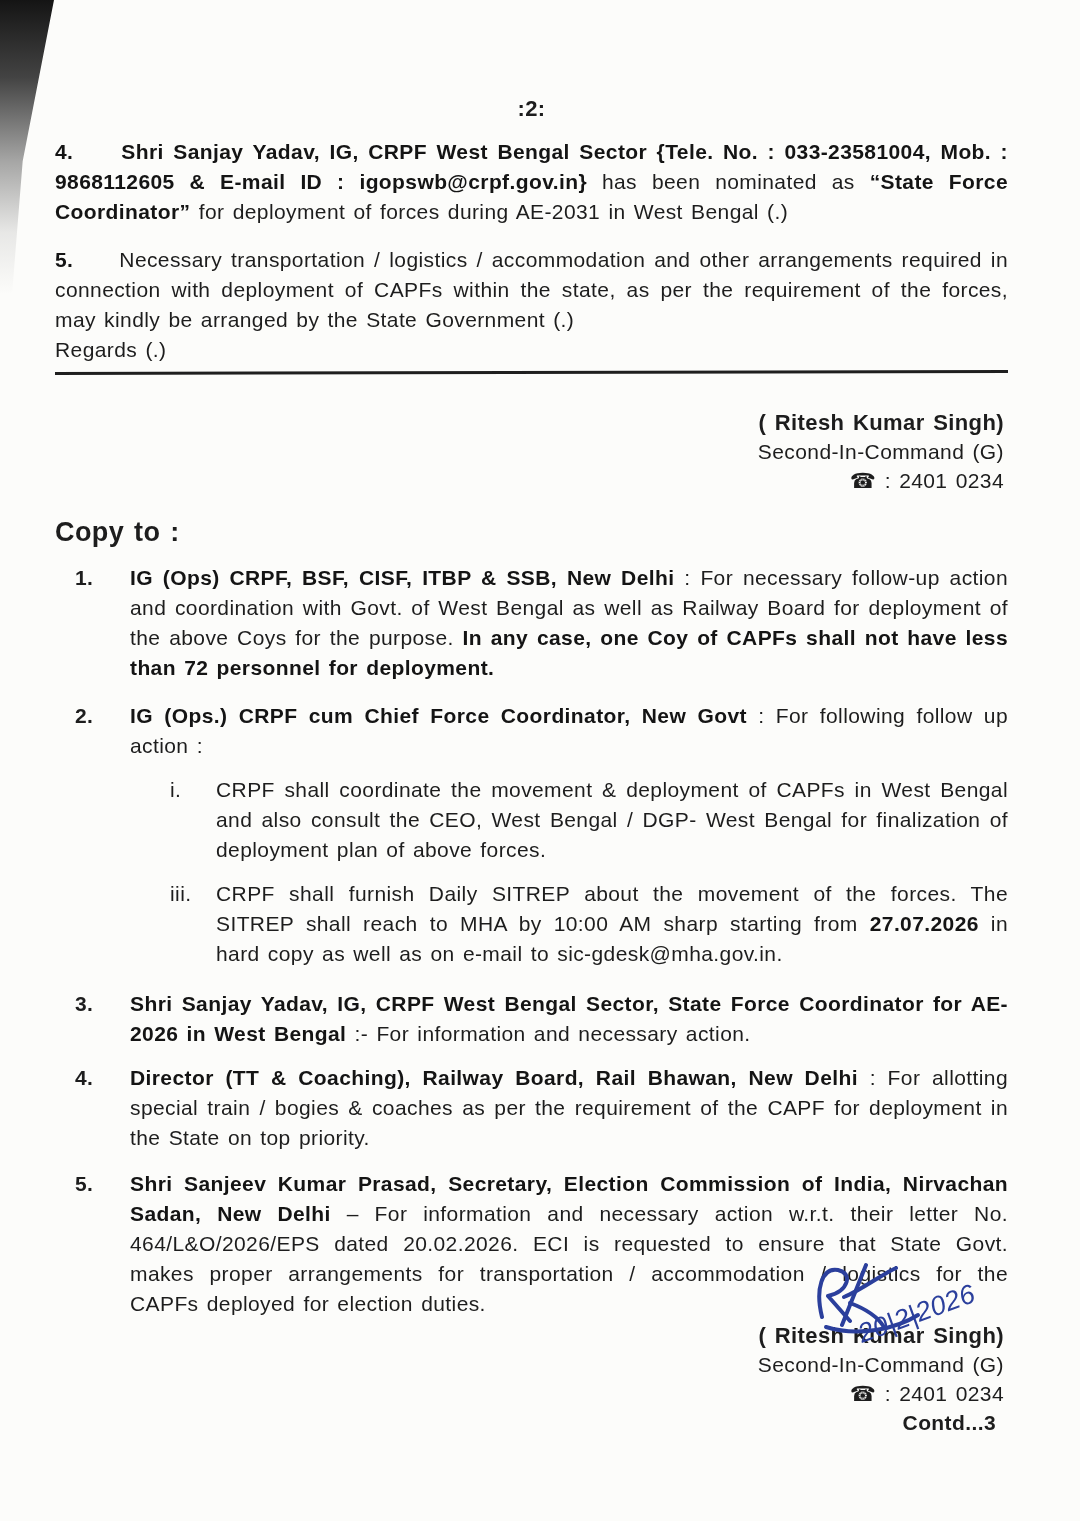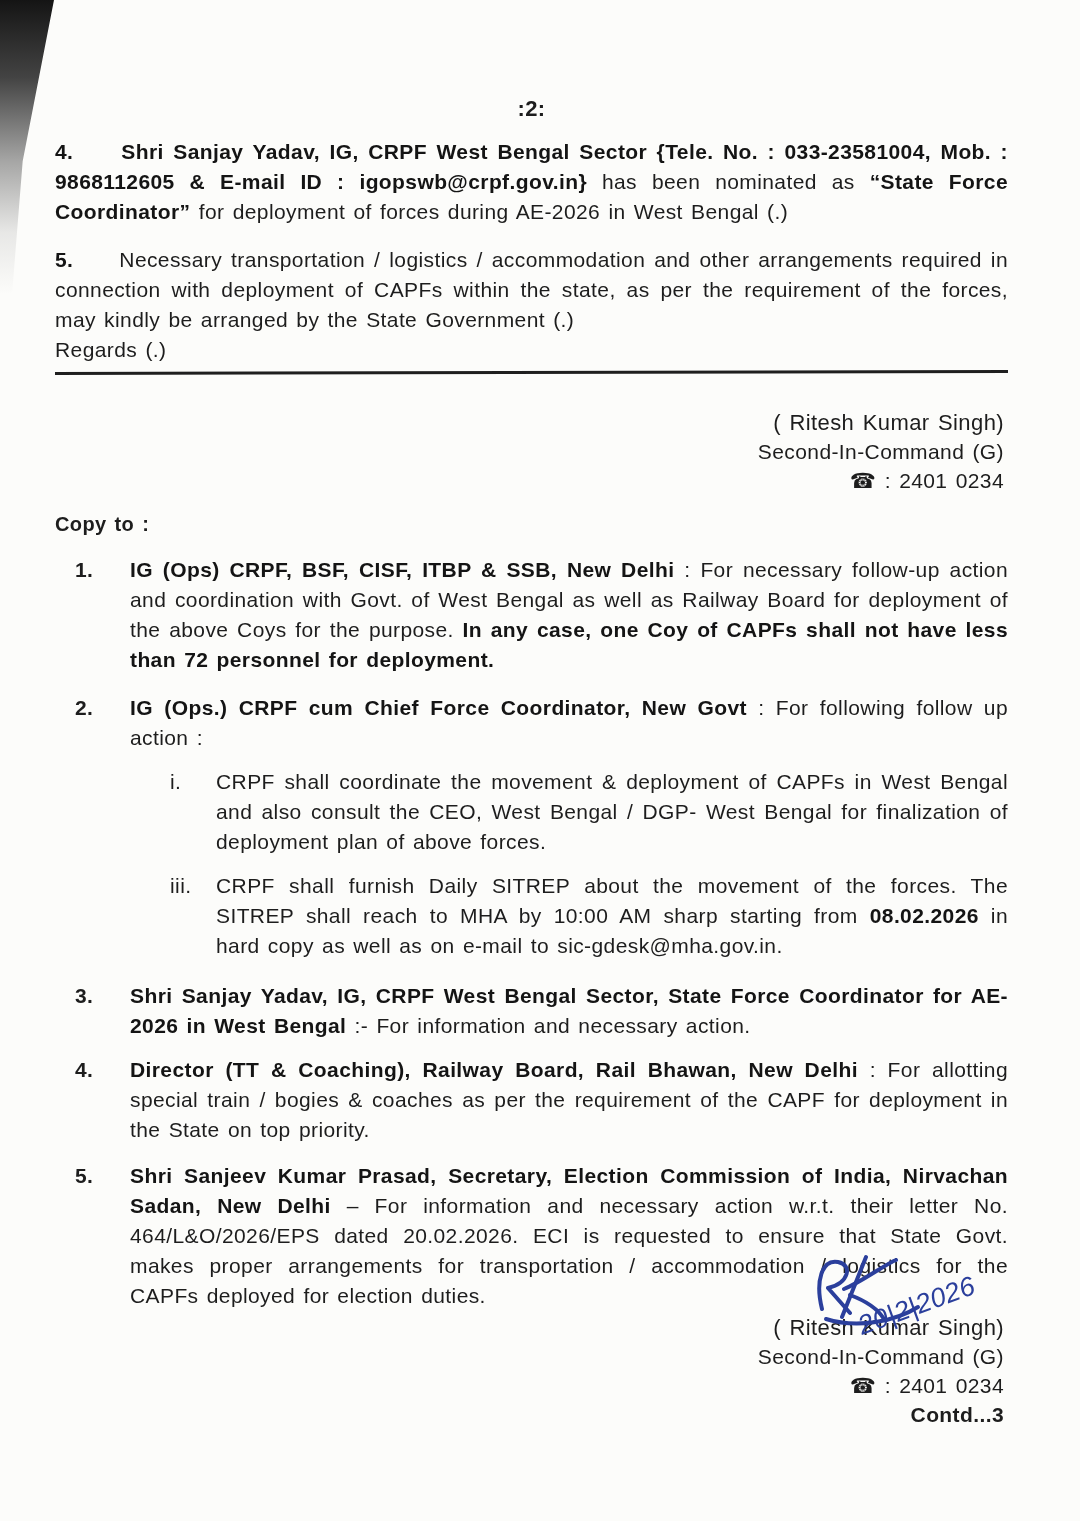--- a/index.html
+++ b/index.html
@@ -39,47 +39,47 @@
   .mt18 { margin-top:18px; }
   .mt20 { margin-top:20px; }
   .regards-line { line-height:30px; }
   .rule {
     margin-top:6px;
     border:0; border-top:3px solid #1f1f1f;
     transform:rotate(-0.12deg);
   }
   .sig { text-align:right; margin-right:4px; line-height:29px; }
   .sig-top { margin-top:34px; }
-  .sig .name { font-weight:normal; font-size:22px; }
-  .copy-label { margin-top:14px; font-weight:bold; font-size:20px; line-height:30px; }
+  .sig .name { font-weight:bold; font-size:22px; }
+  .copy-label { margin-top:22px; font-weight:bold; font-size:27px; line-height:30px; }
   .li { display:flex; margin-left:20px; }
   .li > .marker { flex:0 0 55px; font-weight:bold; line-height:30px; }
   .li > .body { flex:1; }
   .sub { display:flex; margin-left:40px; margin-top:14px; }
   .sub > .marker { flex:0 0 46px; font-weight:normal; line-height:30px; }
   .sub > .body { flex:1; }
   .sig-bottom { position:relative; margin-top:2px; }
   .scribble {
     position:absolute; right:-6px; top:-64px;
     width:210px; height:96px;
     pointer-events:none;
   }
-  .contd { font-weight:bold; margin-right:0; }
+  .contd { font-weight:bold; margin-right:8px; }
 </style>
 </head>
 <body>
 
 <div class="page">
   <div class="corner-shadow"></div>
 
   <div class="content">
 
     <p class="page-num">:2:</p>
 
-    <p class="justified mt14"><span class="b">4.</span><span class="num-gap4"></span><span class="b">Shri Sanjay Yadav, IG, CRPF West Bengal Sector {Tele. No. : 033-23581004, Mob. : 9868112605 &amp; E-mail ID : igopswb@crpf.gov.in}</span><span> has been nominated as </span><span class="b">“State Force Coordinator”</span><span> for deployment of forces during AE-2026 in West Bengal (.)</span></p>
+    <p class="justified mt14"><span class="b">4.</span><span class="num-gap4"></span><span class="b">Shri Sanjay Yadav, IG, CRPF West Bengal Sector {Tele. No. : 033-23581004, Mob. : 9868112605 &amp; E-mail ID : igopswb@crpf.gov.in}</span><span> has been nominated as </span><span class="b">“State Force Coordinator”</span><span> for deployment of forces during AE-2031 in West Bengal (.)</span></p>
 
     <p class="justified mt18"><span class="b">5.</span><span class="num-gap5"></span><span>Necessary transportation / logistics / accommodation and other arrangements required in connection with deployment of CAPFs within the state, as per the requirement of the forces, may kindly be arranged by the State Government (.)</span></p>
     <p class="regards-line">Regards (.)</p>
 
     <hr class="rule">
 
     <div class="sig sig-top">
       <div class="name">( Ritesh Kumar Singh)</div>
       <div>Second-In-Command (G)</div>
       <div><span>☎</span> <span>: 2401 0234</span></div>
@@ -103,21 +103,21 @@
           <div class="marker">i.</div>
           <div class="body">
               <p class="justified">CRPF shall coordinate the movement &amp; deployment of CAPFs in West Bengal and also consult the CEO, West Bengal / DGP- West Bengal for finalization of deployment plan of above forces.</p>
             </div>
         </div>
 
 
         <div class="sub">
           <div class="marker">iii.</div>
           <div class="body">
-            <p class="justified"><span>CRPF shall furnish Daily SITREP about the movement of the forces. The SITREP shall reach to MHA by 10:00 AM sharp starting from </span><span class="b">08.02.2026</span><span> in hard copy as well as on e-mail to sic-gdesk@mha.gov.in.</span></p>
+            <p class="justified"><span>CRPF shall furnish Daily SITREP about the movement of the forces. The SITREP shall reach to MHA by 10:00 AM sharp starting from </span><span class="b">27.07.2026</span><span> in hard copy as well as on e-mail to sic-gdesk@mha.gov.in.</span></p>
           </div>
         </div>
       </div>
     </div>
 
     <div class="li mt20">
       <div class="marker">3.</div>
       <div class="body">
         <p class="justified"><span class="b">Shri Sanjay Yadav, IG, CRPF West Bengal Sector, State Force Coordinator for AE-2026 in West Bengal</span><span> :- For information and necessary action.</span></p>
       </div>

